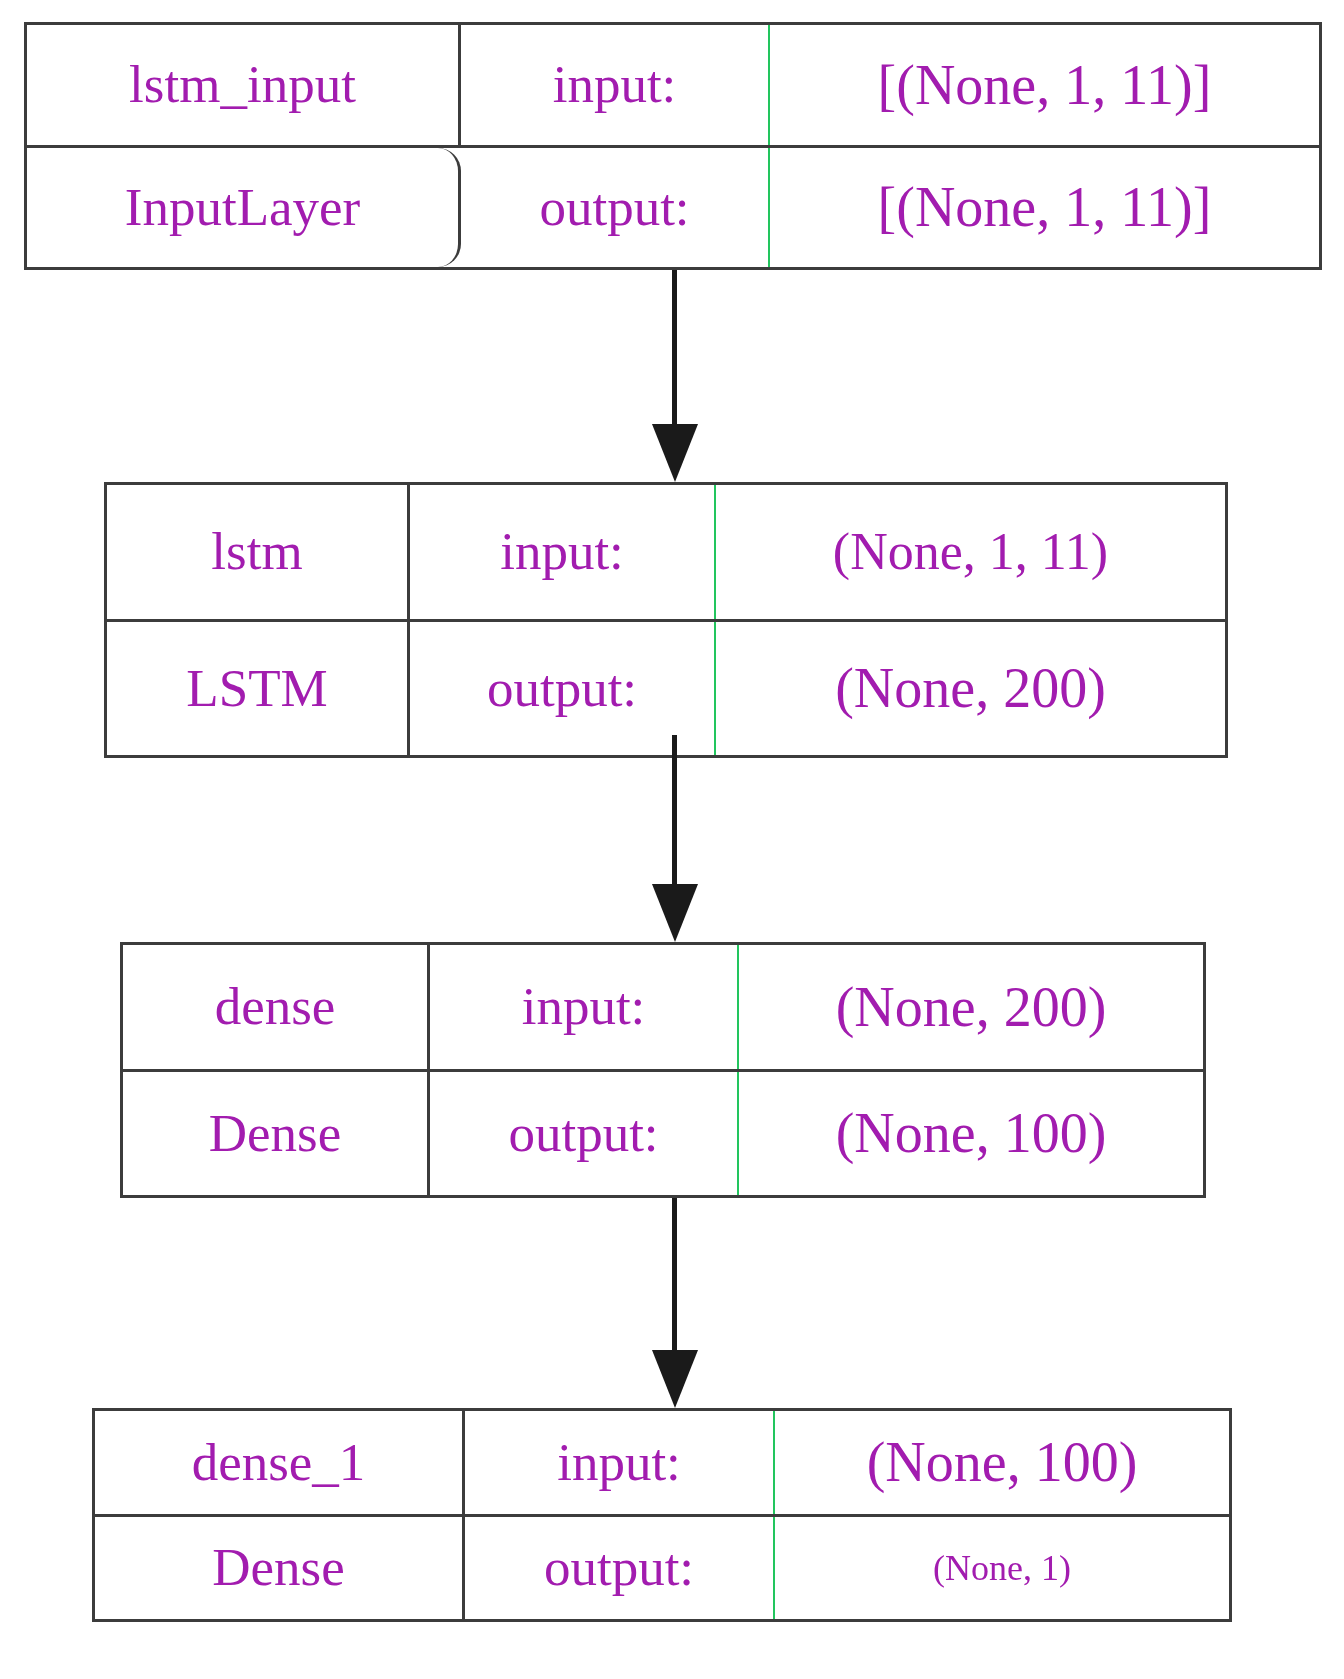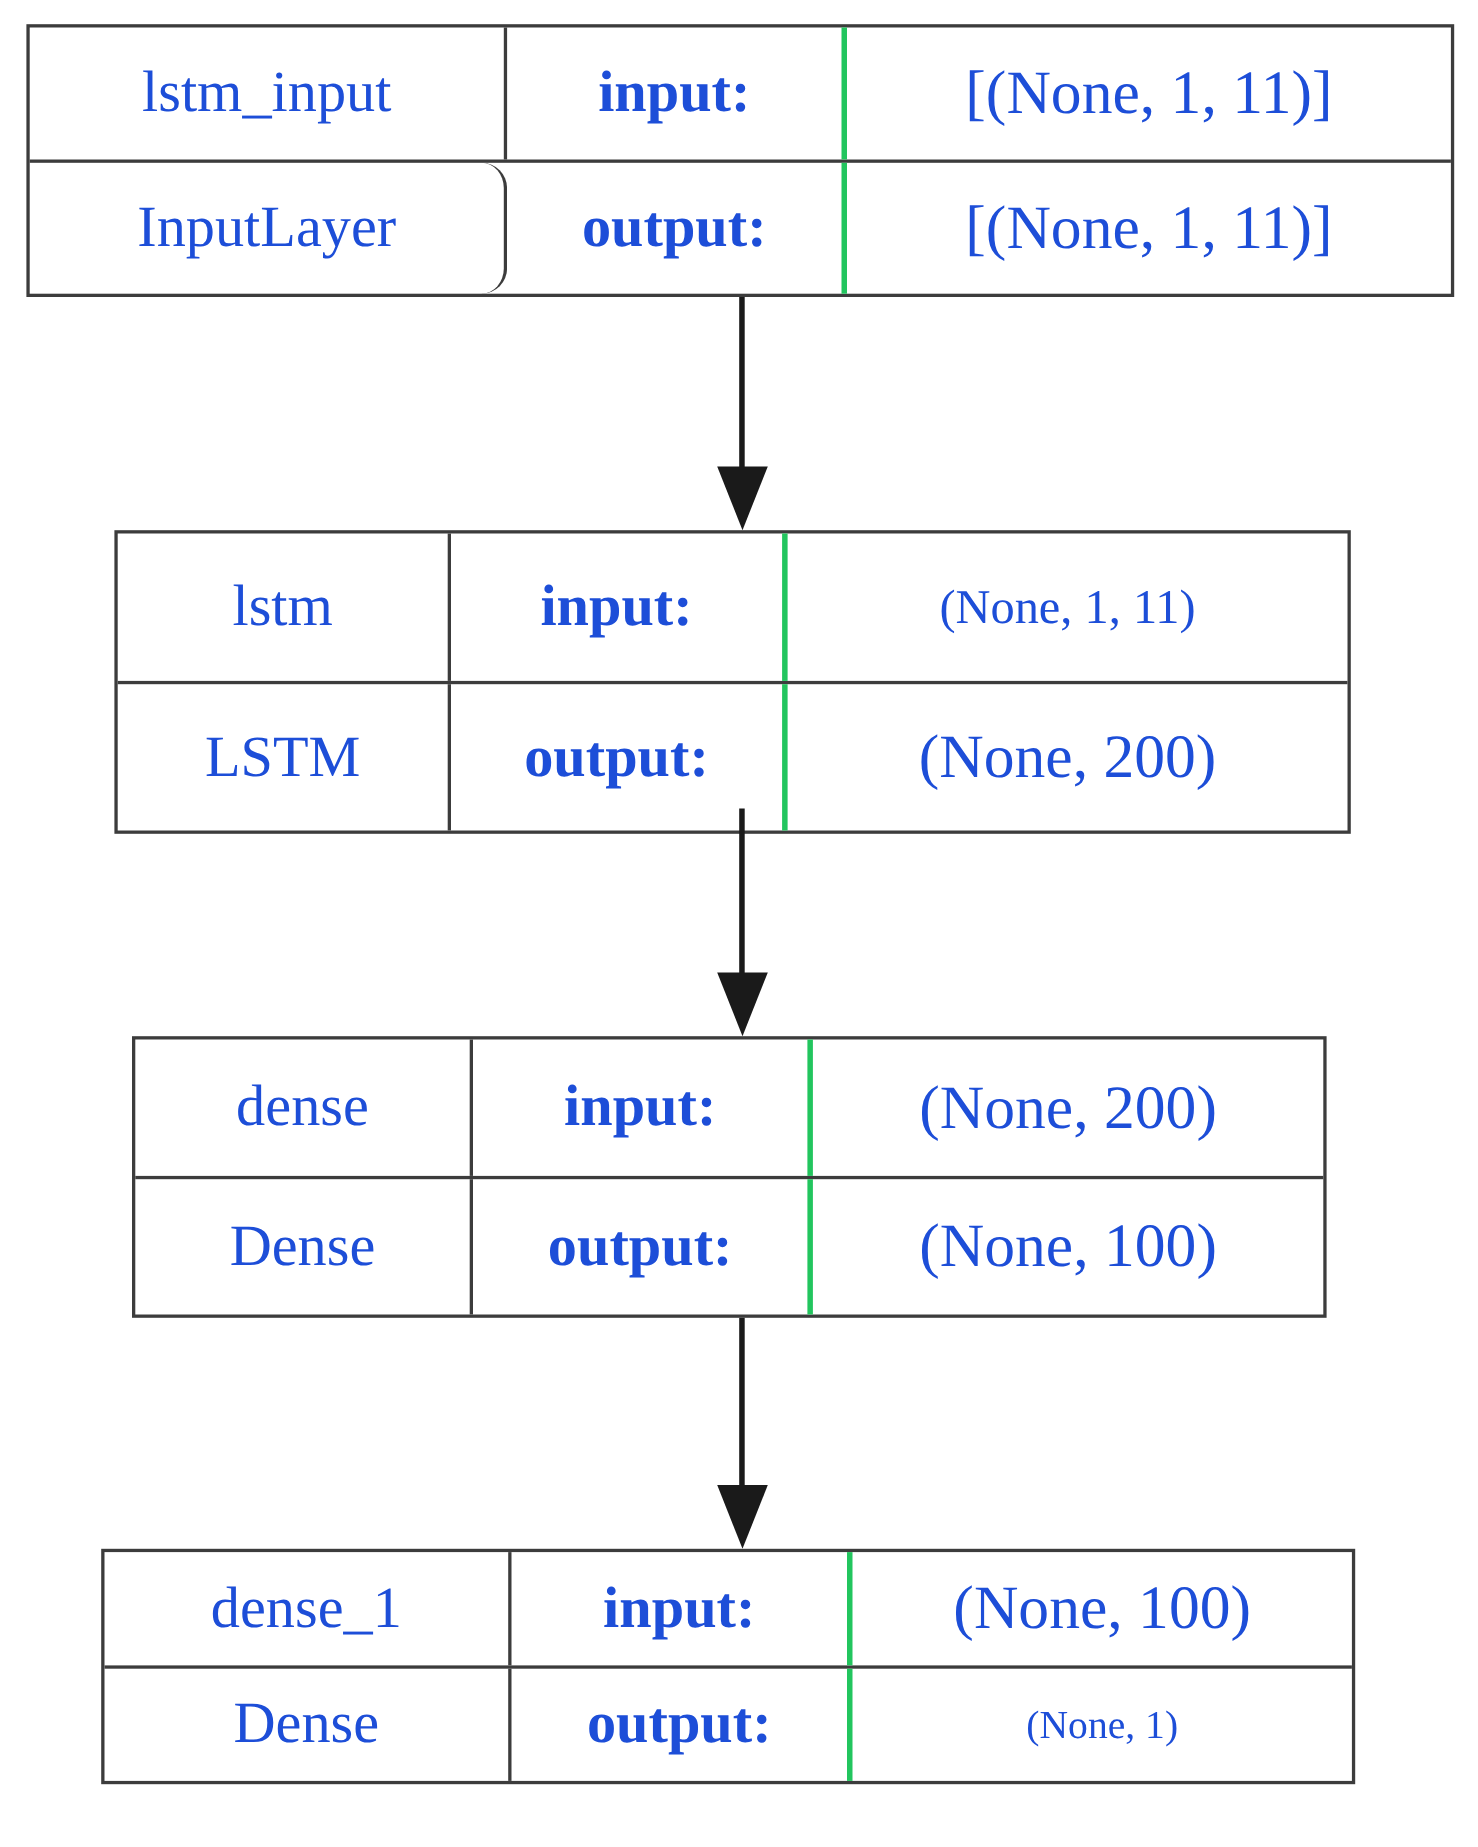--- a/index.html
+++ b/index.html
@@ -33,27 +33,27 @@
     min-height: 0;
   }
   .node-row.top {
     border-bottom: 3px solid #3c3c3c;
   }
   .cell {
     display: flex;
     align-items: center;
     justify-content: center;
     box-sizing: border-box;
-    color: #1d4ed8;
+    color: #a21caf;
     white-space: nowrap;
     overflow: hidden;
     line-height: 1;
   }
   .cell.c-name  { border-right: 3px solid #3c3c3c; }
-  .cell.c-label { border-right: 5px solid #22c55e; font-weight: bold; }
+  .cell.c-label { border-right: 2px solid #22c55e; }
 
   
   .arrow {
     position: absolute;
   }
   .arrow-line {
     position: absolute;
     left: 0;
     top: 0;
     width: 5px;
@@ -90,21 +90,21 @@
 
   <div class="arrow" style="left:651px; top:270px; width:48px; height:212px;">
     <div class="arrow-line" style="left:21px; height:160px;"></div>
     <div class="arrow-head" style="top:154px;"></div>
   </div>
 
   <div class="node" style="left:104px; top:482px; width:1124px; height:276px;">
     <div class="node-row top">
       <div class="cell c-name" style="width:303px; font-size:53px;">lstm</div>
       <div class="cell c-label" style="width:306px; font-size:53px;">input:</div>
-      <div class="cell c-shape" style="flex:1; font-size:44px;">(None, 1, 11)</div>
+      <div class="cell c-shape" style="flex:1; font-size:52px;">(None, 1, 11)</div>
     </div>
     <div class="node-row">
       <div class="cell c-name" style="width:303px; font-size:53px;">LSTM</div>
       <div class="cell c-label" style="width:306px; font-size:53px;">output:</div>
       <div class="cell c-shape" style="flex:1; font-size:56px;">(None, 200)</div>
     </div>
   </div>
 
   <div class="arrow" style="left:651px; top:735px; width:48px; height:207px;">
     <div class="arrow-line" style="left:21px; height:155px;"></div>

